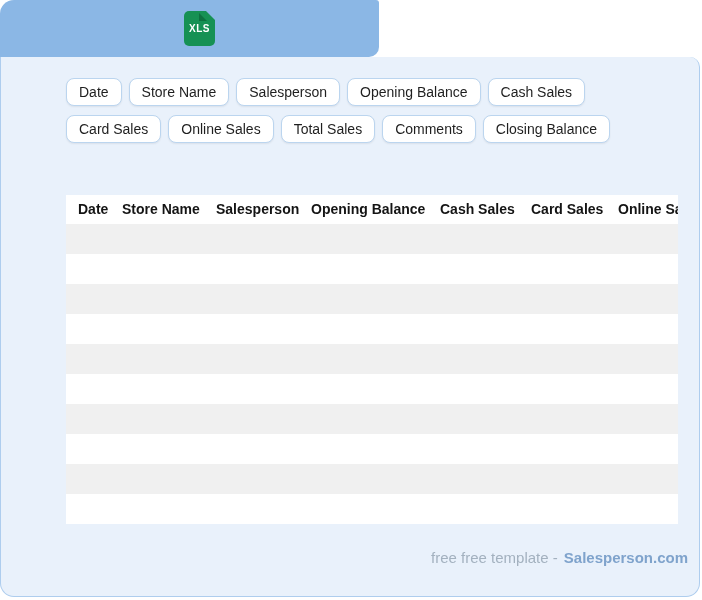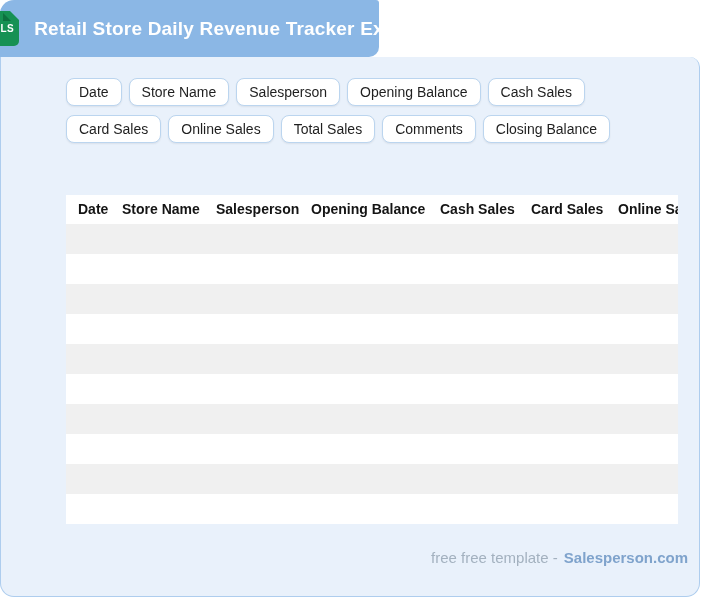--- a/index.html
+++ b/index.html
@@ -85,21 +85,20 @@
 </style>
 </head>
 <body>
 
 <div class="panel"></div>
 
 <div class="header">
   <div class="xls-icon">
     <span>XLS</span>
   </div>
-  <h1 class="title">Retail Store Daily Revenue Tracker Excel</h1>
 </div>
 
 <div class="chips">
   <button class="chip">Date</button>
   <button class="chip">Store Name</button>
   <button class="chip">Salesperson</button>
   <button class="chip">Opening Balance</button>
   <button class="chip">Cash Sales</button>
   <button class="chip">Card Sales</button>
   <button class="chip">Online Sales</button>

